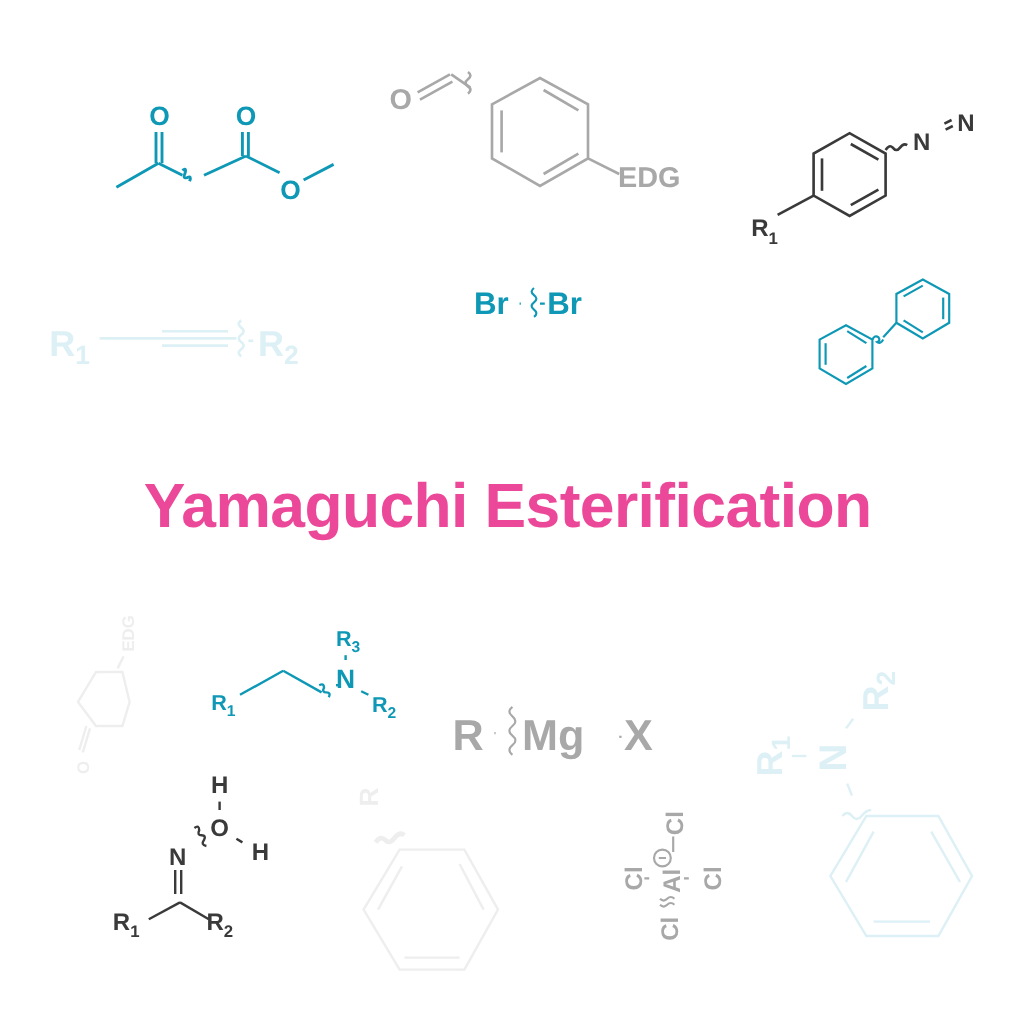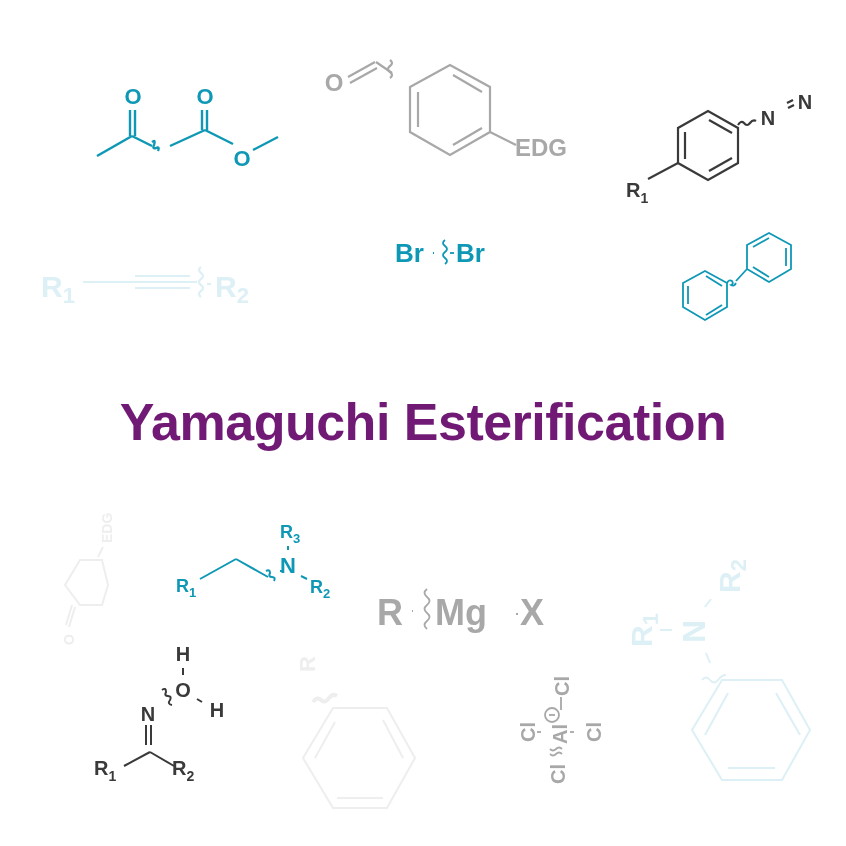--- a/index.html
+++ b/index.html
@@ -91,21 +91,21 @@
     <line x1="31" y1="51" x2="47" y2="61"></line>
     <path d="M52 58 q2 -4 5 -2 q2 3 -1 4 q3 2 5 -2"></path>
     <polygon points="72,20 72,44 94,57 116,44 116,20 94,8"></polygon>
     <line x1="111" y1="23" x2="111" y2="41"></line>
     <line x1="78" y1="22" x2="94" y2="13"></line>
     <line x1="78" y1="42" x2="94" y2="52"></line>
     <line x1="61" y1="56" x2="72" y2="44"></line>
   </g>
 </svg>
 
-<div class="title" style="color:#701a75">Yamaguchi Esterification</div>
+<div class="title" style="color:#ec4899">Yamaguchi Esterification</div>
 
 <svg class="mol" style="left:30px;top:505px" width="120" height="150" viewBox="0 0 120 150">
   <g stroke="#eeeeee" stroke-width="2" fill="none">
     <polygon points="50,55 72,55 78,80 72,100 50,100 35,80"></polygon>
     <line x1="68" y1="52" x2="73" y2="42"></line>
     <line x1="42" y1="100" x2="36" y2="120"></line>
       <line x1="45" y1="102" x2="39" y2="122"></line>
   </g>
   <text x="0" y="0" font-size="14" fill="#eeeeee" transform="translate(82,38) rotate(-90)">EDG</text>
   <text x="0" y="0" font-size="14" fill="#eeeeee" transform="translate(44,140) rotate(-90)">O</text>

